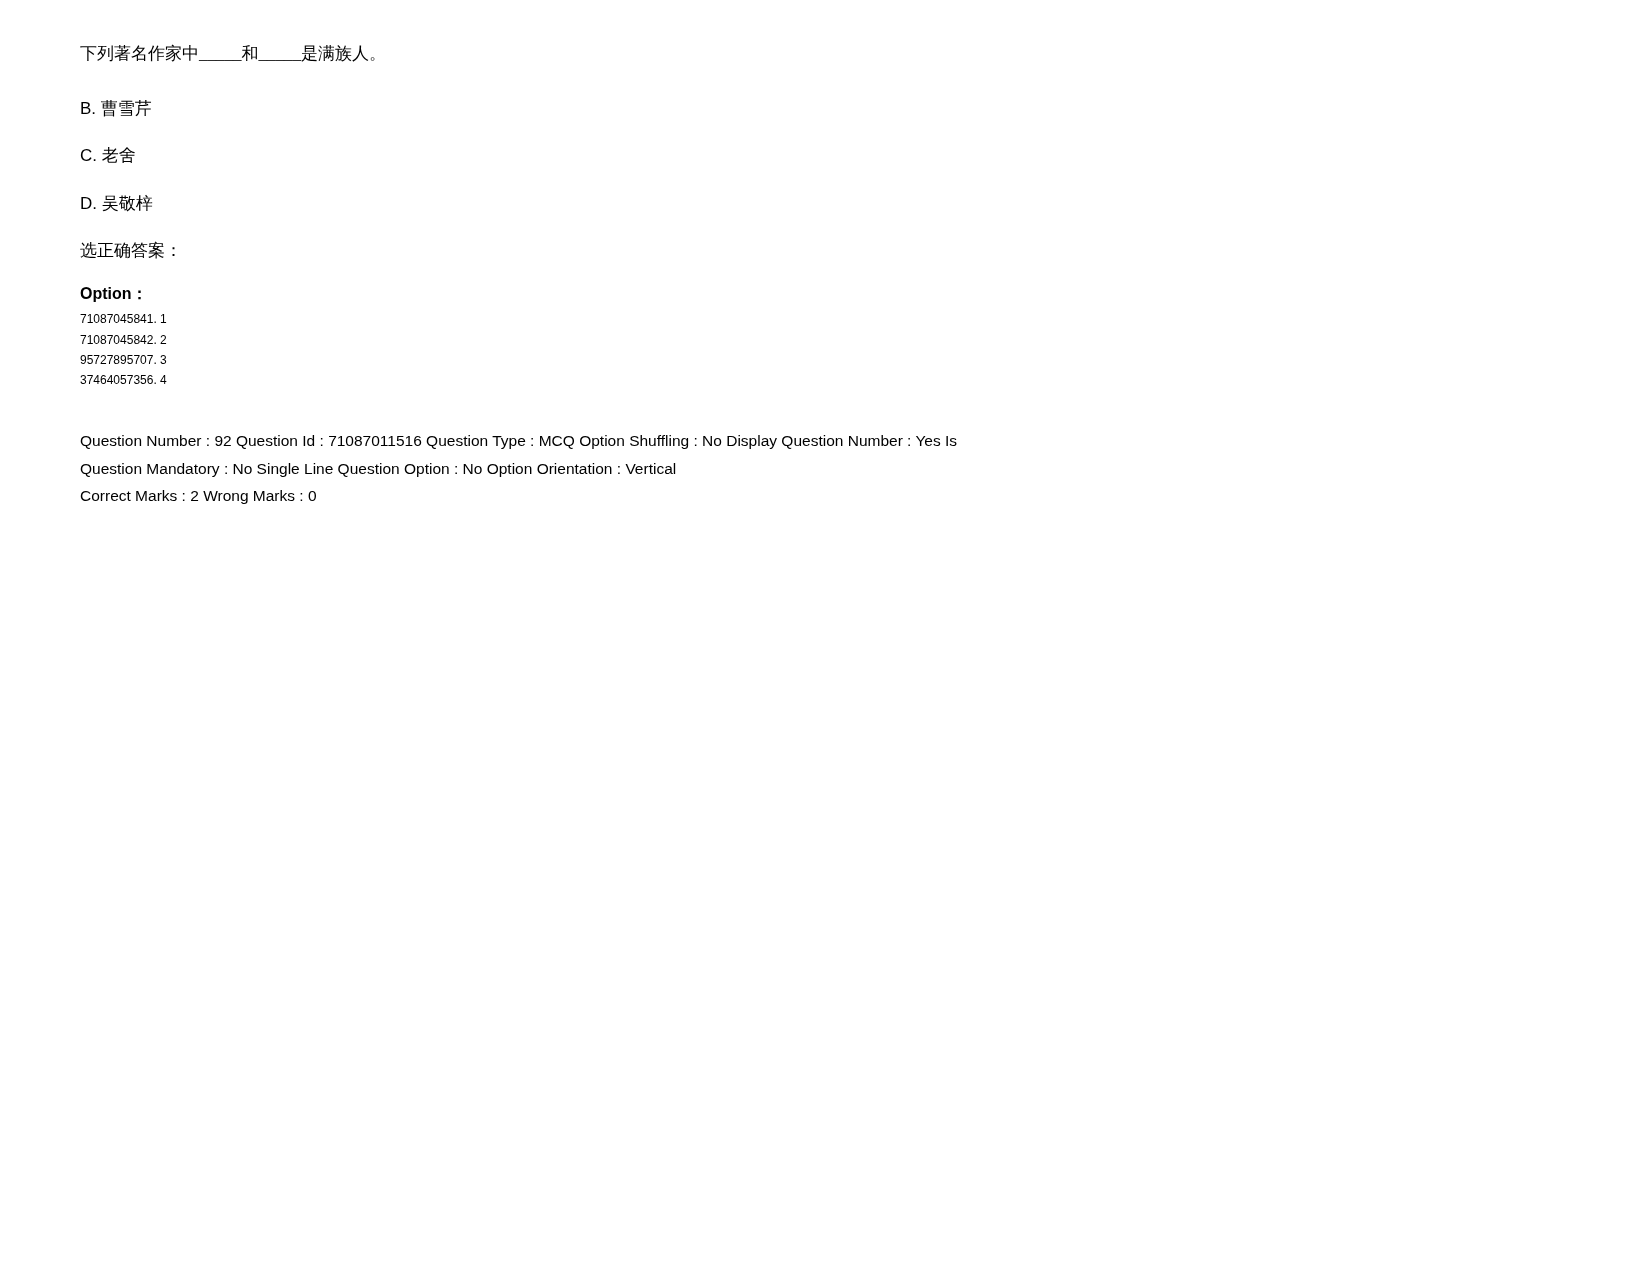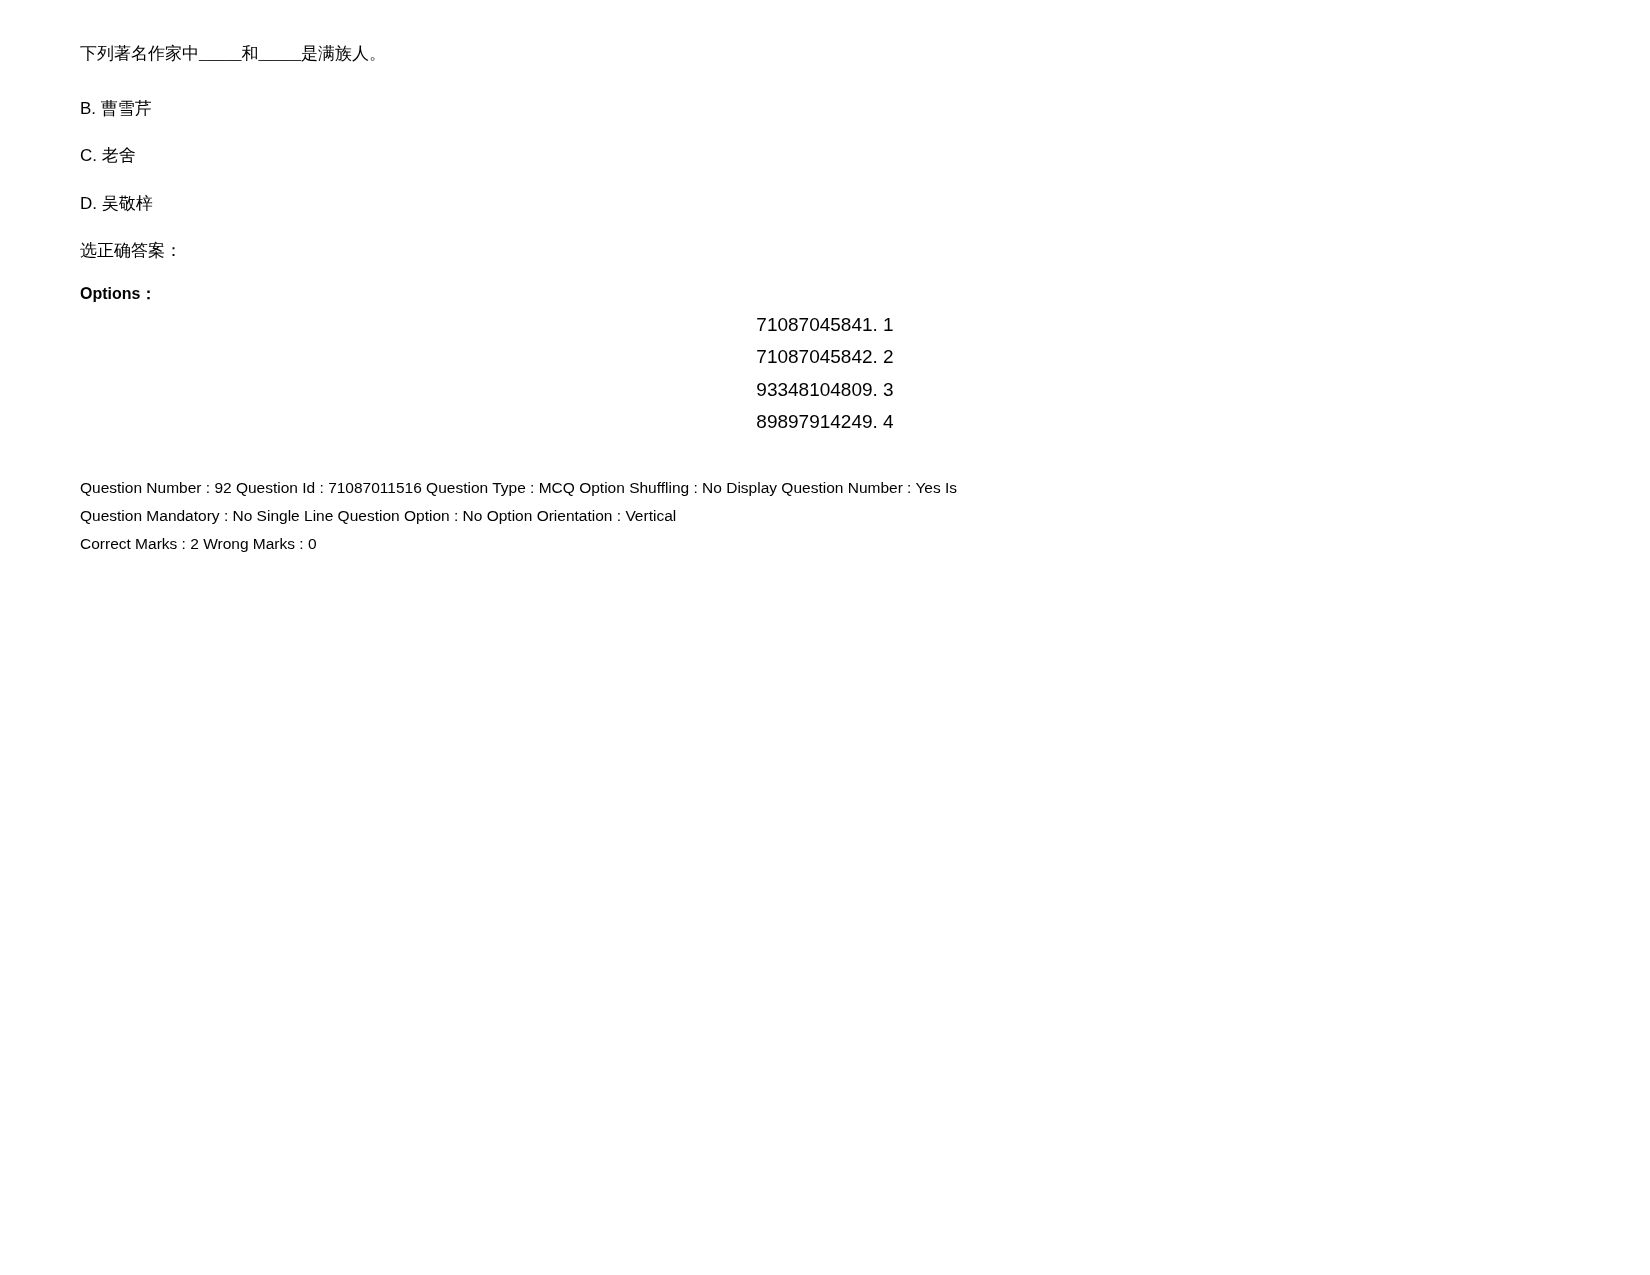--- a/index.html
+++ b/index.html
@@ -46,23 +46,22 @@
     .options-section {
       margin-top: 4px;
       font-size: 16px;
       line-height: 1.7;
     }
     .options-label {
       font-weight: bold;
       margin-bottom: 2px;
     }
     .options-item {
-      font-size: 19px;
+      font-size: 12px;
       line-height: 1.7;
-      text-align: center;
     }
     .meta-section {
       margin-top: 36px;
       font-size: 15.5px;
       font-weight: bold;
       line-height: 1.8;
     }
     .meta-line {
       display: block;
       font-weight: normal;
@@ -90,35 +89,35 @@
 
   <div class="option">
     <span>D.</span>
     <span>吴敬梓</span>
   </div>
 
   <div class="select-correct">选正确答案：</div>
 
 
   <div class="options-section">
-    <div class="options-label">Options：</div>
+    <div class="options-label">Option：</div>
     <div class="options-item">
       <span>71087045841.</span>
       <span>1</span>
     </div>
     <div class="options-item">
       <span>71087045842.</span>
       <span>2</span>
     </div>
     <div class="options-item">
-      <span>93348104809.</span>
+      <span>95727895707.</span>
       <span>3</span>
     </div>
     <div class="options-item">
-      <span>89897914249.</span>
+      <span>37464057356.</span>
       <span>4</span>
     </div>
   </div>
 
   <div class="meta-section">
     <span class="meta-line">Question Number : 92 Question Id : 71087011516 Question Type : MCQ Option Shuffling : No Display Question Number : Yes Is</span>
     <span class="meta-line">Question Mandatory : No Single Line Question Option : No Option Orientation : Vertical</span>
     <span class="meta-line">Correct Marks : 2 Wrong Marks : 0</span>
   </div>
 

